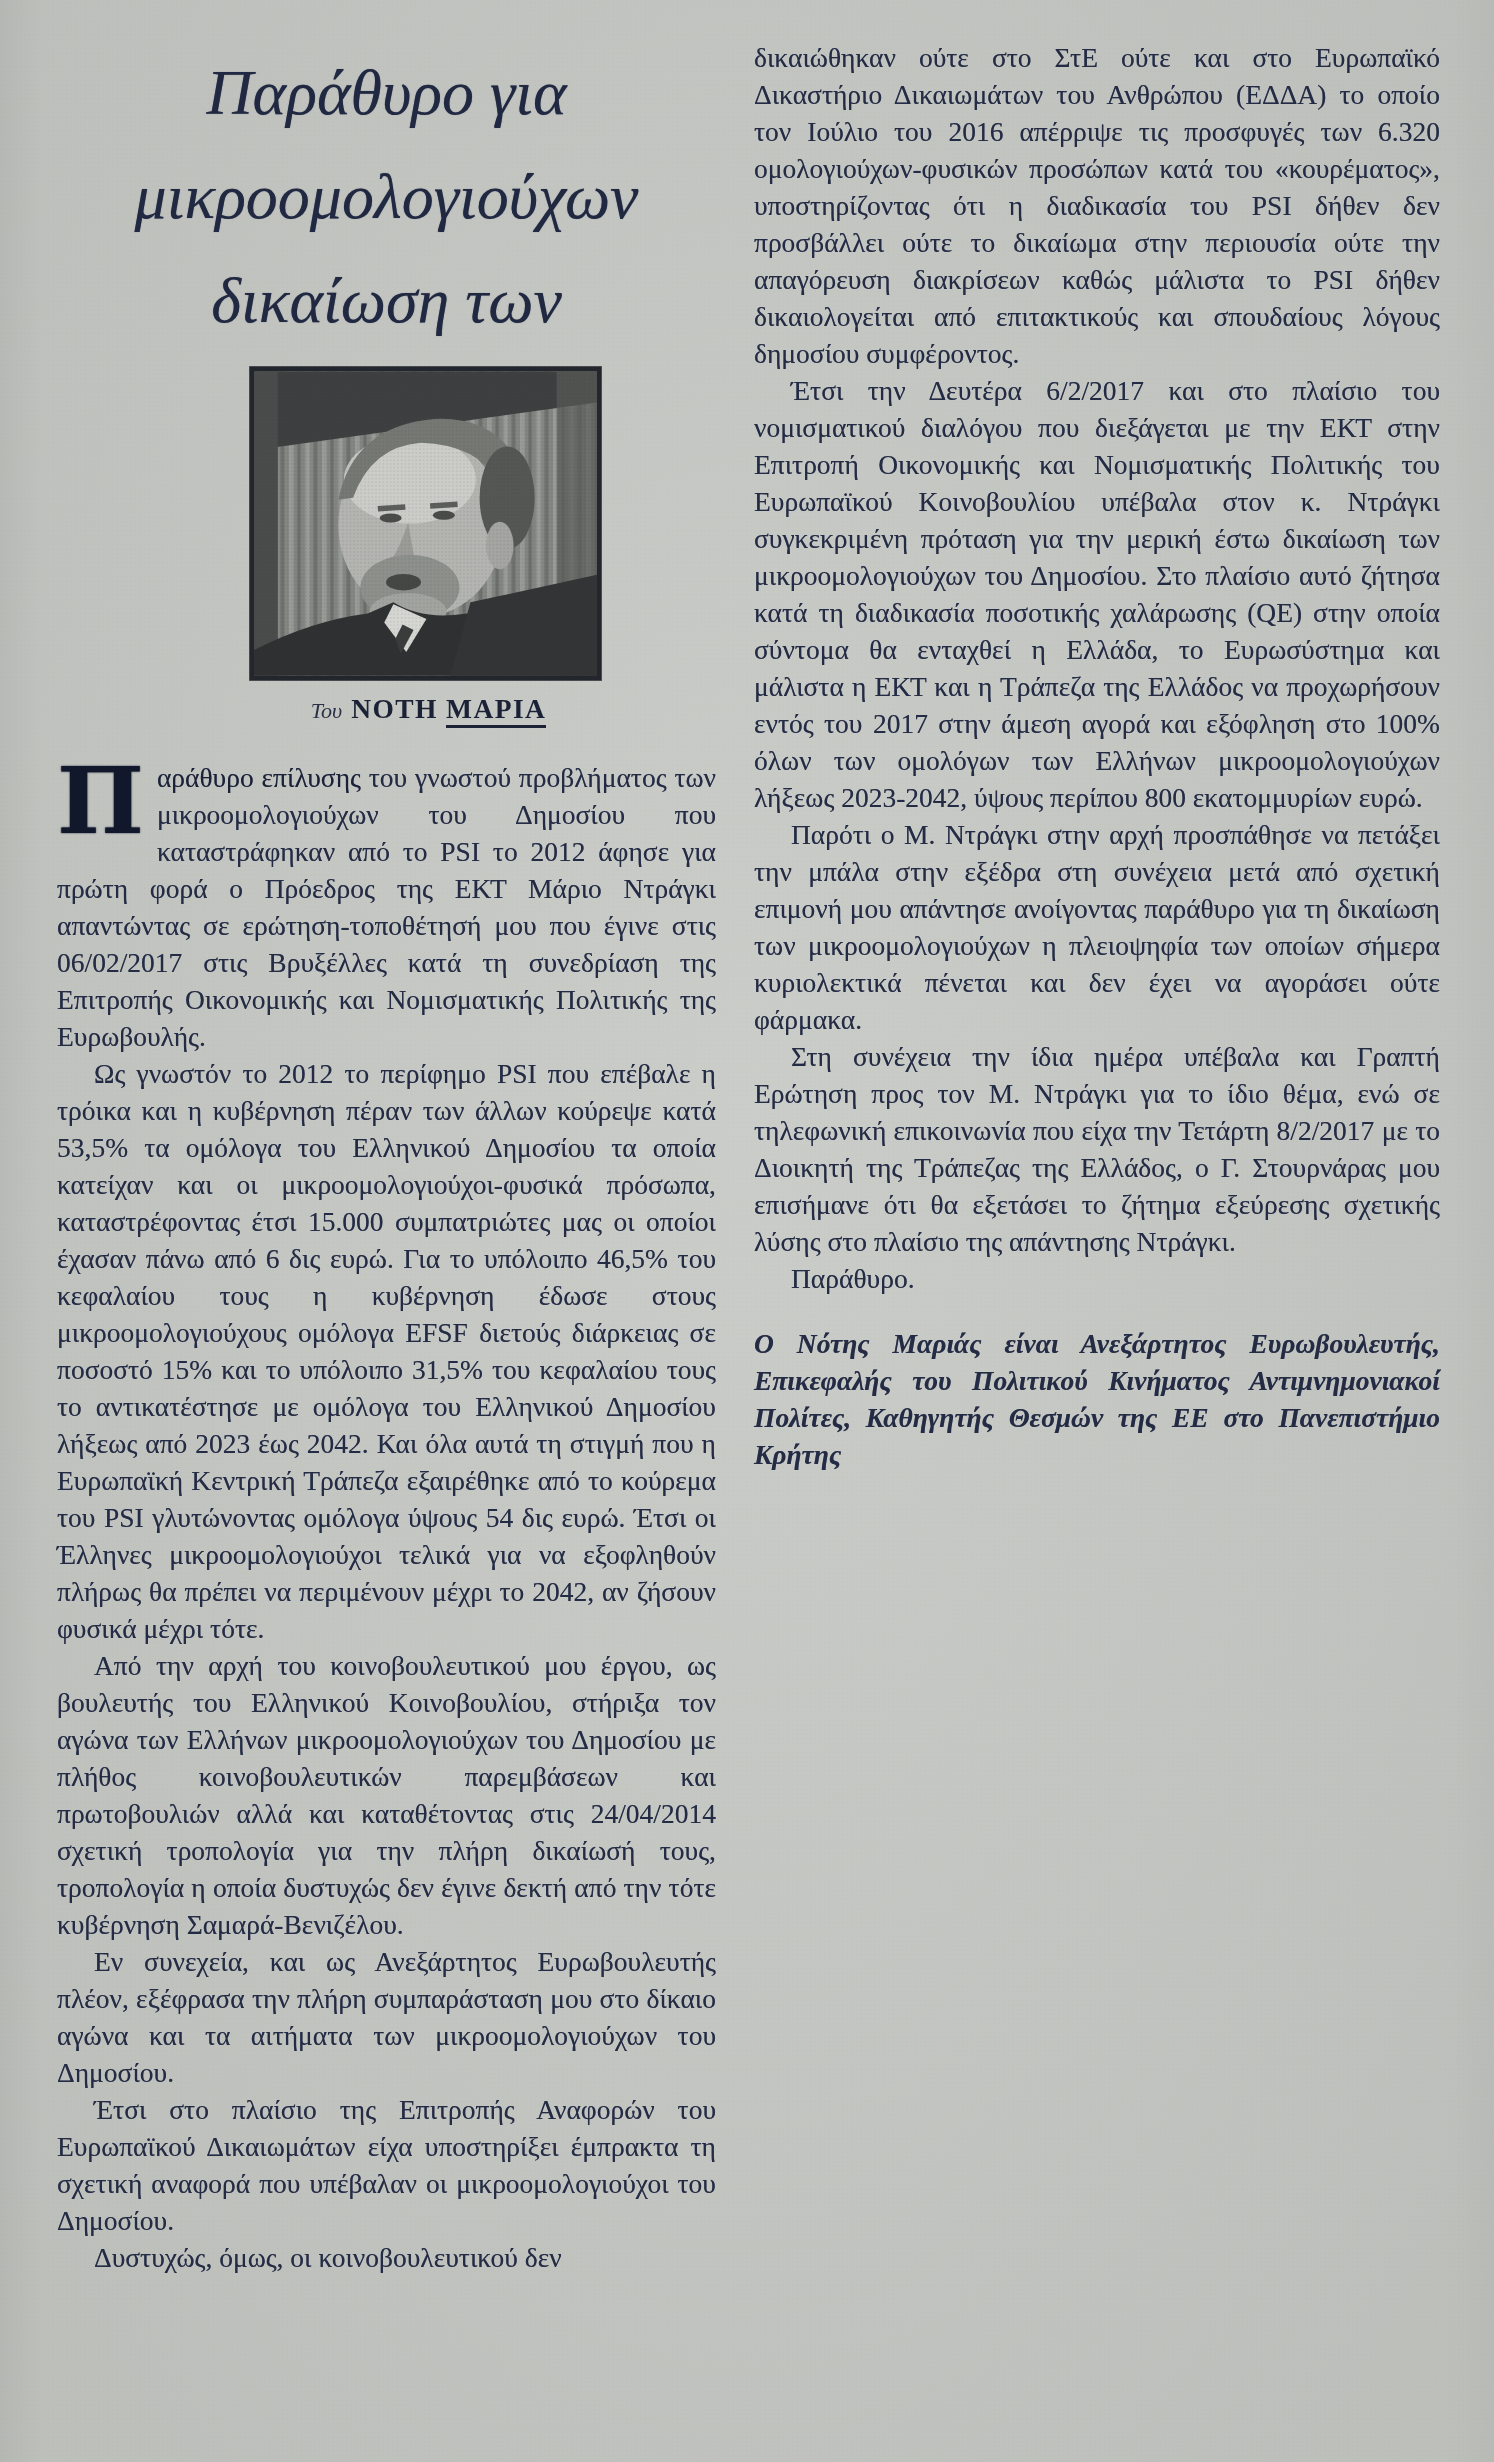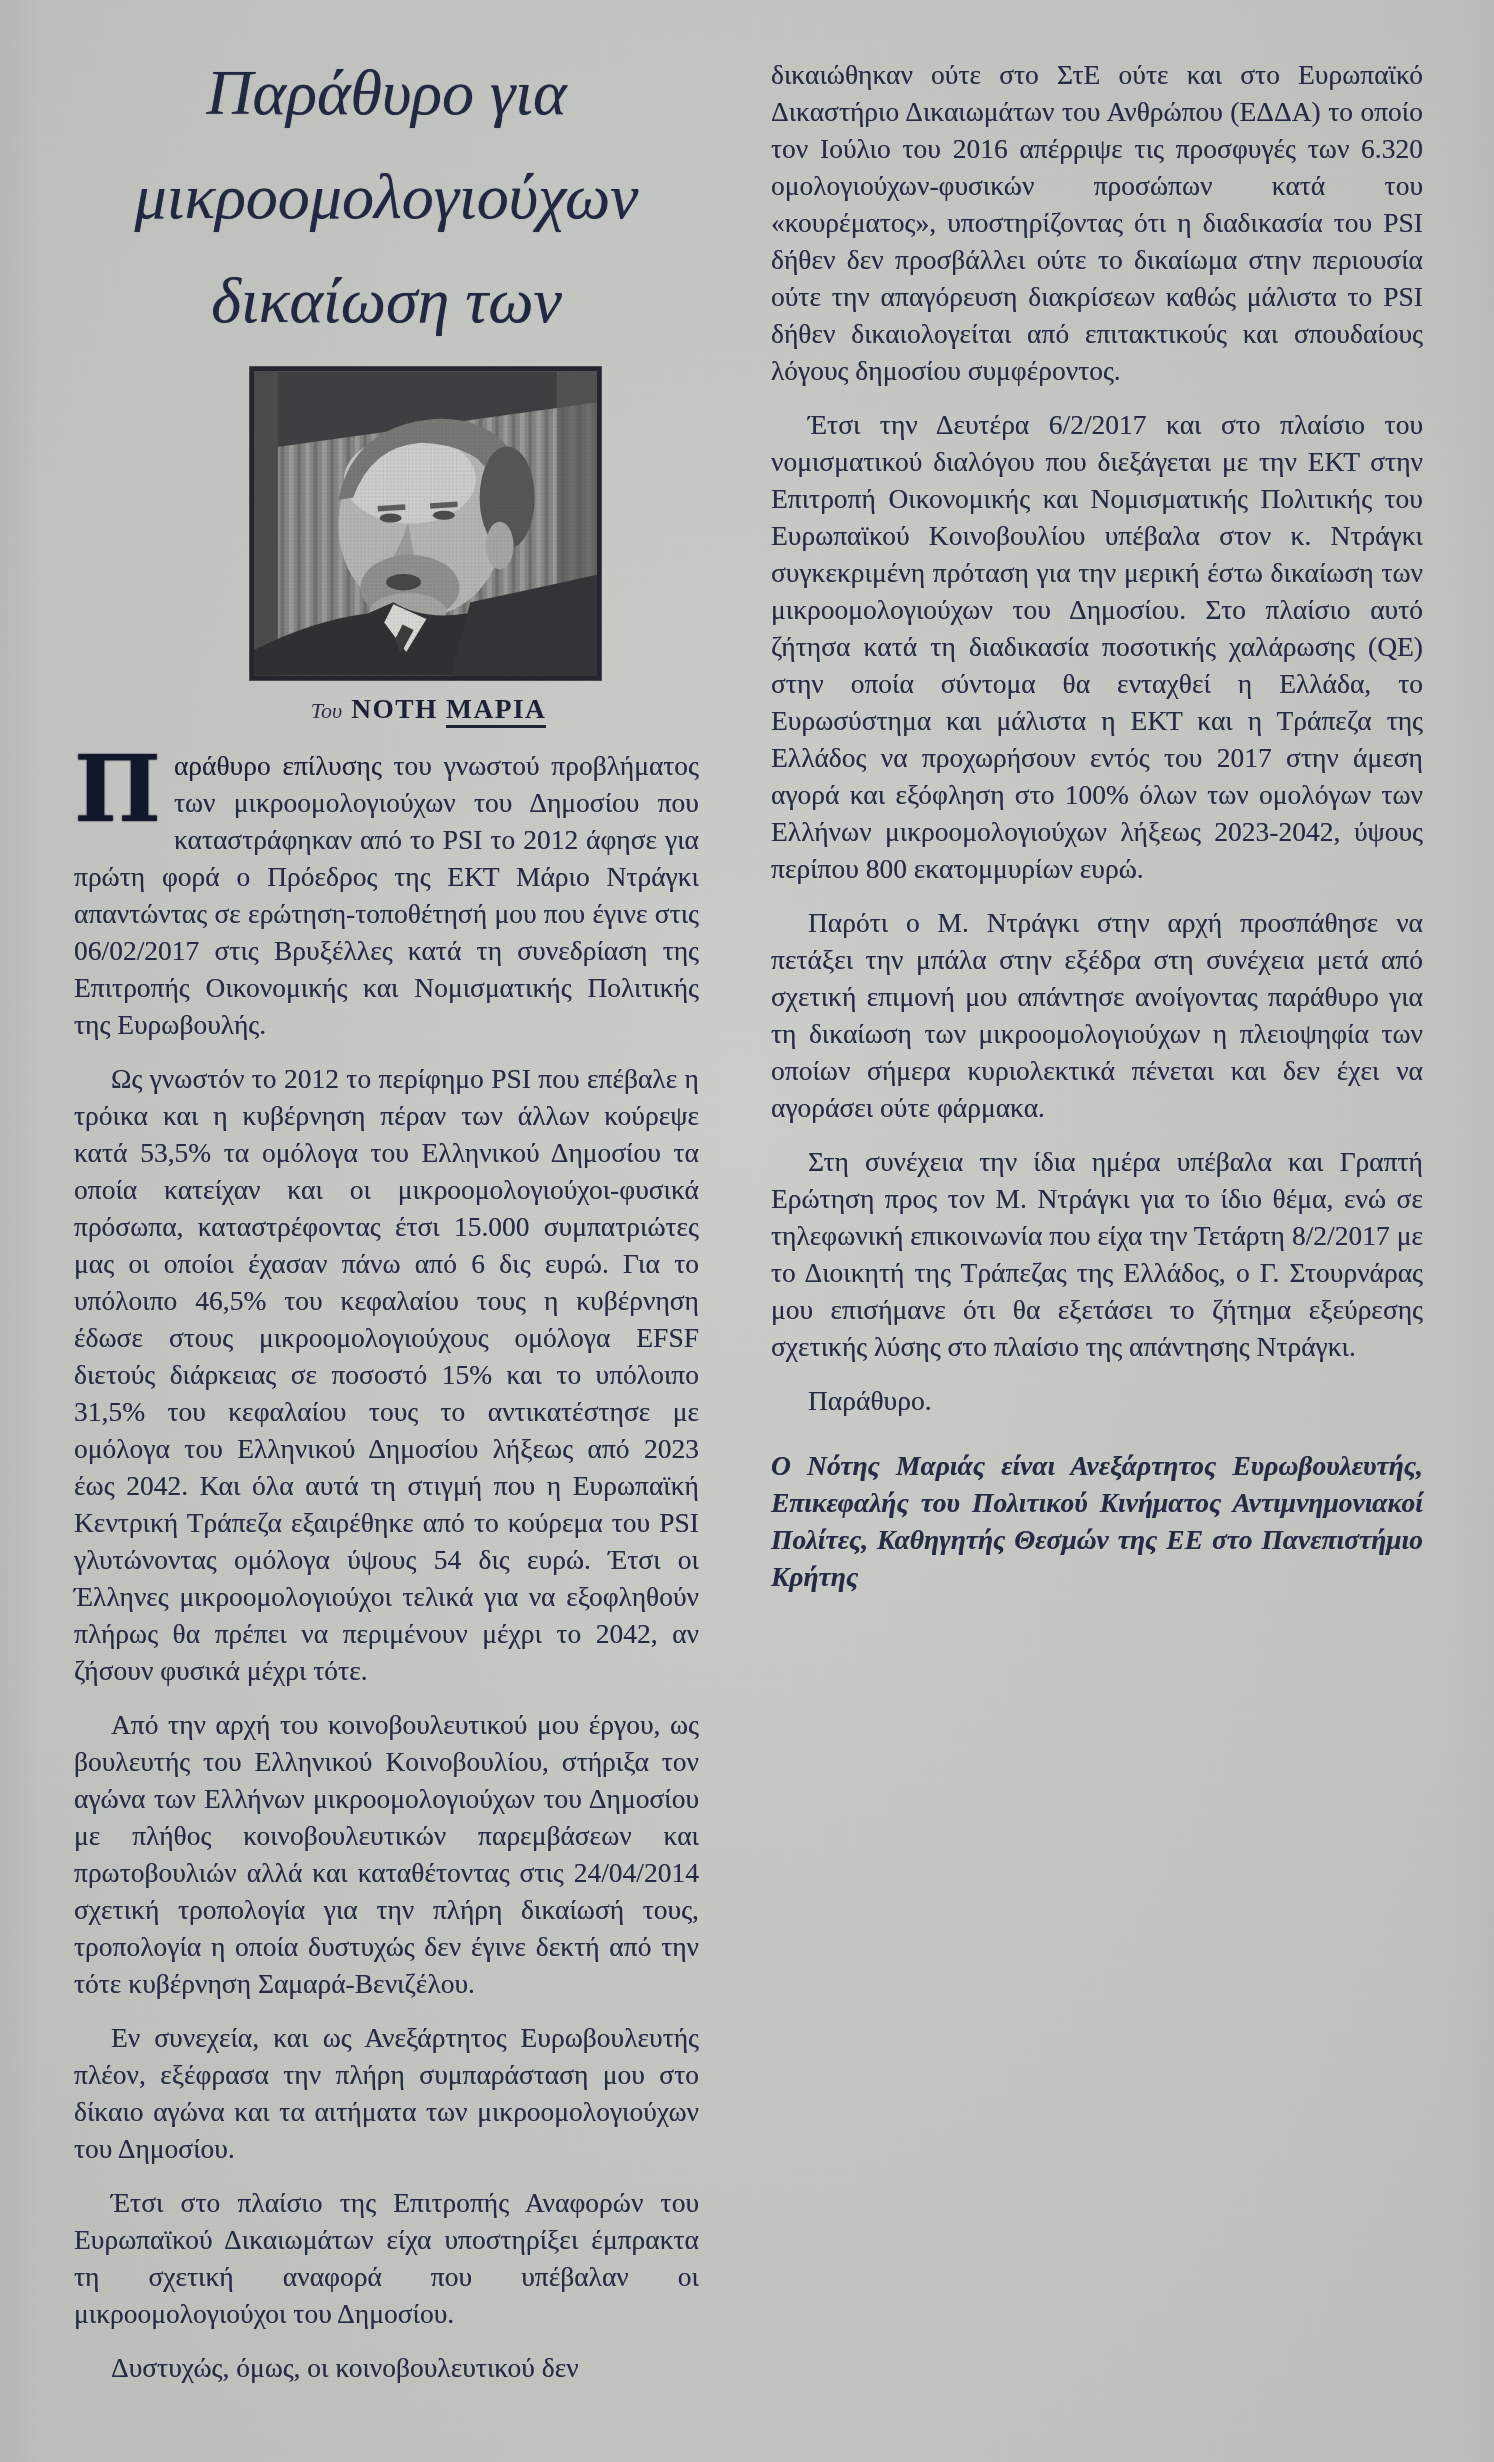--- a/index.html
+++ b/index.html
@@ -35,29 +35,29 @@
 
   .photo-wrap{
     width:343px;margin:14.7px auto 9.2px;transform:translateX(39px);
     border:4.6px solid #23262c;background:#6f716e;
     box-shadow:0 0 0 0.9px #3a3d42;
   }
   .photo-wrap svg{display:block;}
 
   .byline{
     text-align:center;transform:translateX(42px);
-    margin:13px 0 22px 0;white-space:nowrap;
+    margin:13px 0 34px 0;white-space:nowrap;
     color:#1b2236;
   }
   .byline-prefix{font-style:italic;font-size:22px;margin-right:9.2px;color:#2a3147;}
   .byline-name{font-weight:700;font-size:27.5px;letter-spacing:1.4px;}
   .byline-last{border-bottom:3.7px solid #1b2236;padding-bottom:0.9px;margin-left:8.3px;}
 
   .body p{
-    margin:17px;font-size:27.5px;line-height:37px;
+    margin:0;font-size:27.5px;line-height:37px;
     text-align:justify;color:#242c45;
     text-shadow:0 0 0.6px rgba(36,44,69,.5);
   }
   .body p.indent{text-indent:37px;}
   .dropcap{
     float:left;
     font-size:92px;line-height:73px;
     font-weight:700;color:#12182b;
     padding:5.5px 13px 0 0;
     text-shadow:0 0 1.8px #12182b;

